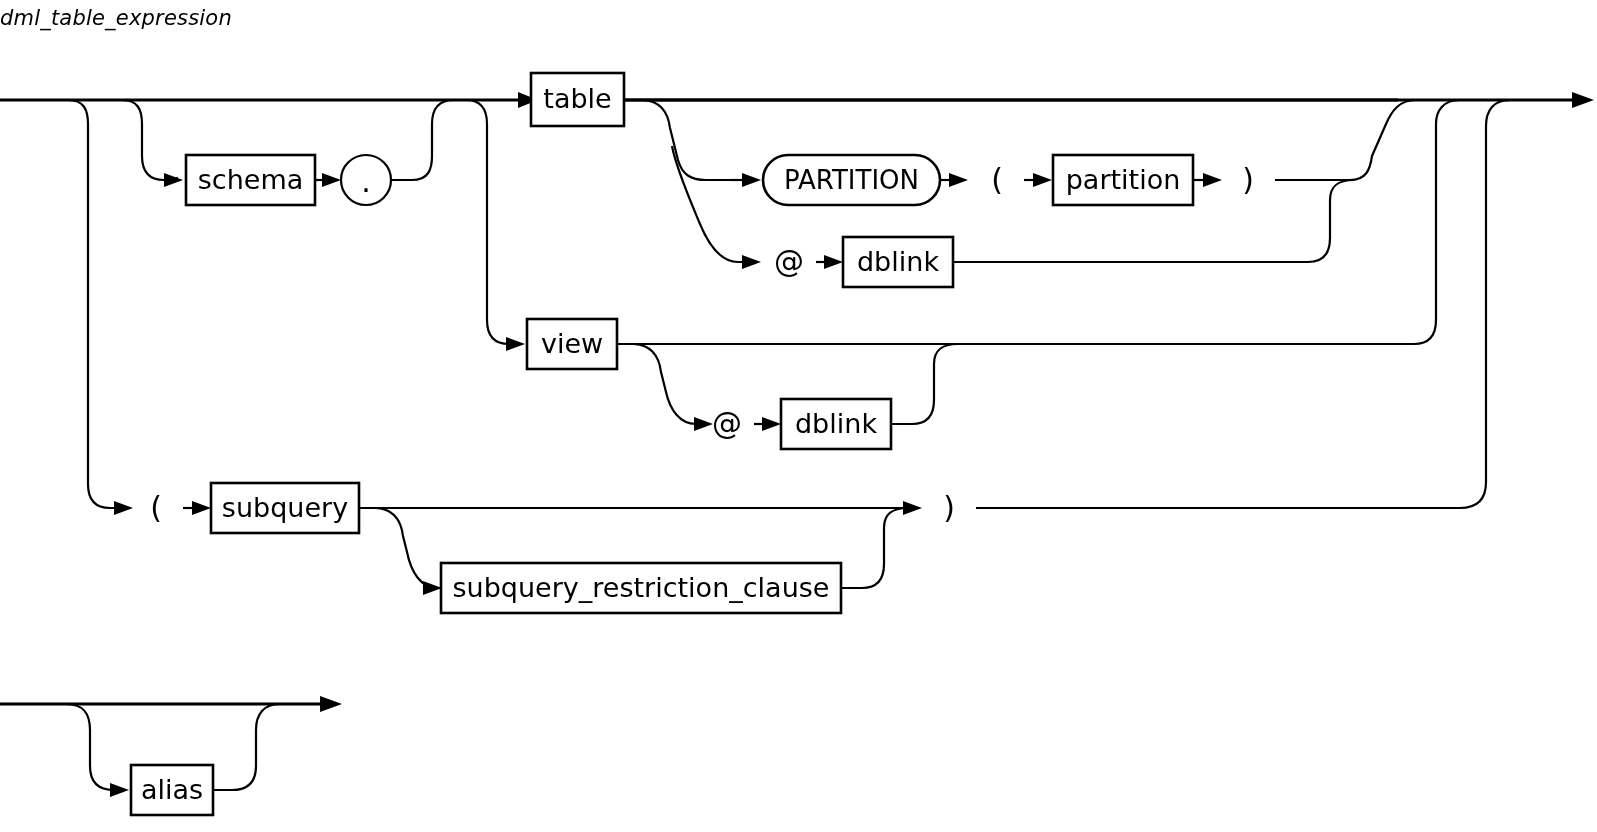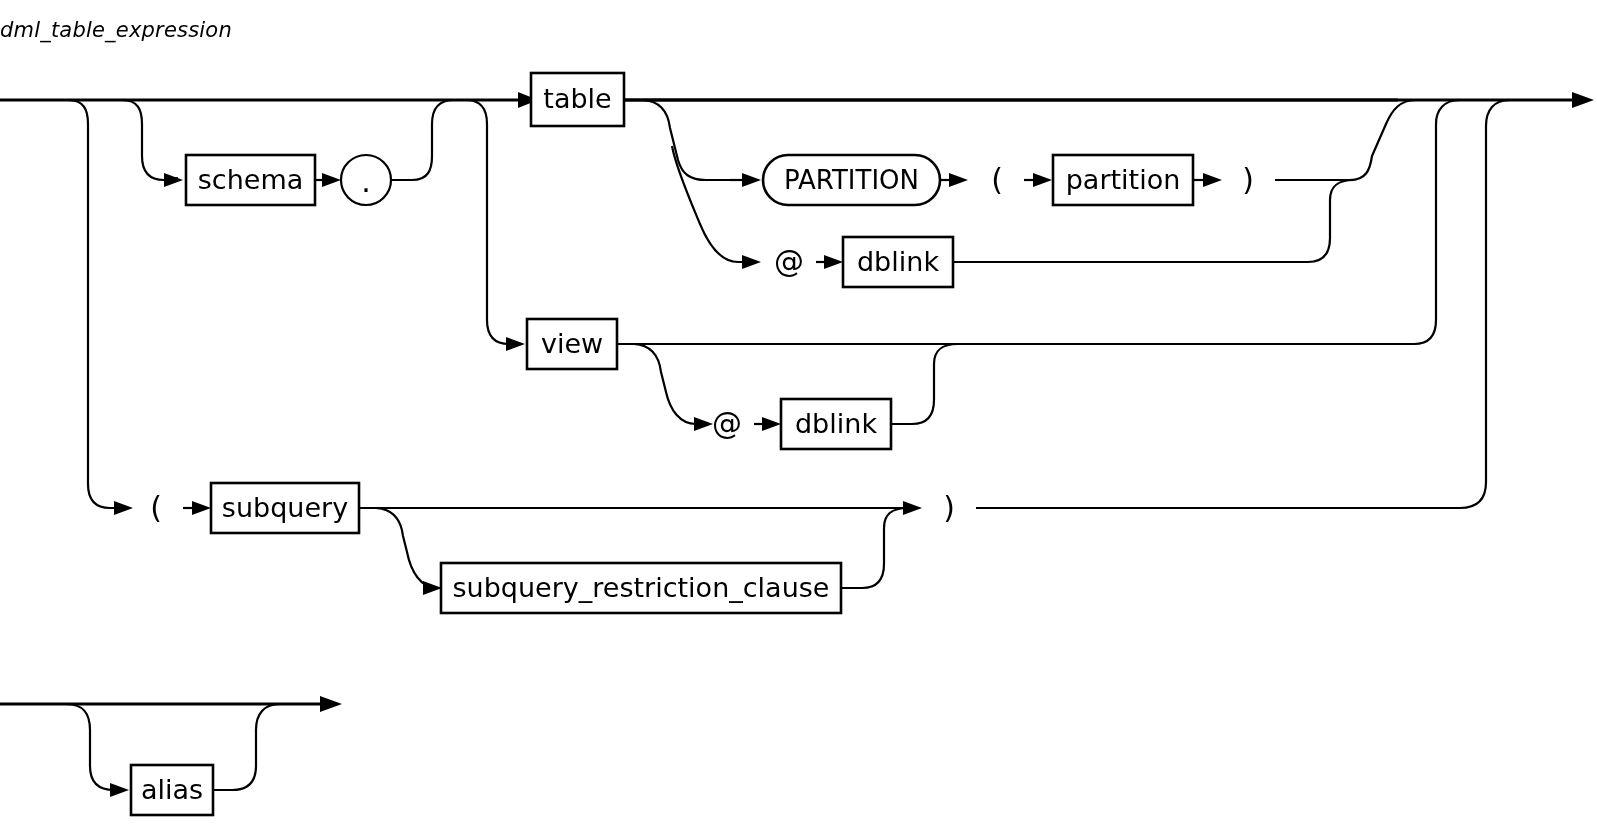--- a/index.html
+++ b/index.html
@@ -79,21 +79,21 @@
     text-anchor: middle;
     dominant-baseline: middle;
   }
   .arrow-head {
     fill: #000000;
     stroke: none;
   }
   .diagram-title {
     position: absolute;
     left: 0px;
-    top: 18px;
+    top: 6px;
     font-family: "DejaVu Sans", sans-serif;
     font-style: italic;
     font-size: 21px;
     color: #000000;
     white-space: nowrap;
     letter-spacing: 0.2px;
   }
 </style>
 </head>
 <body>

